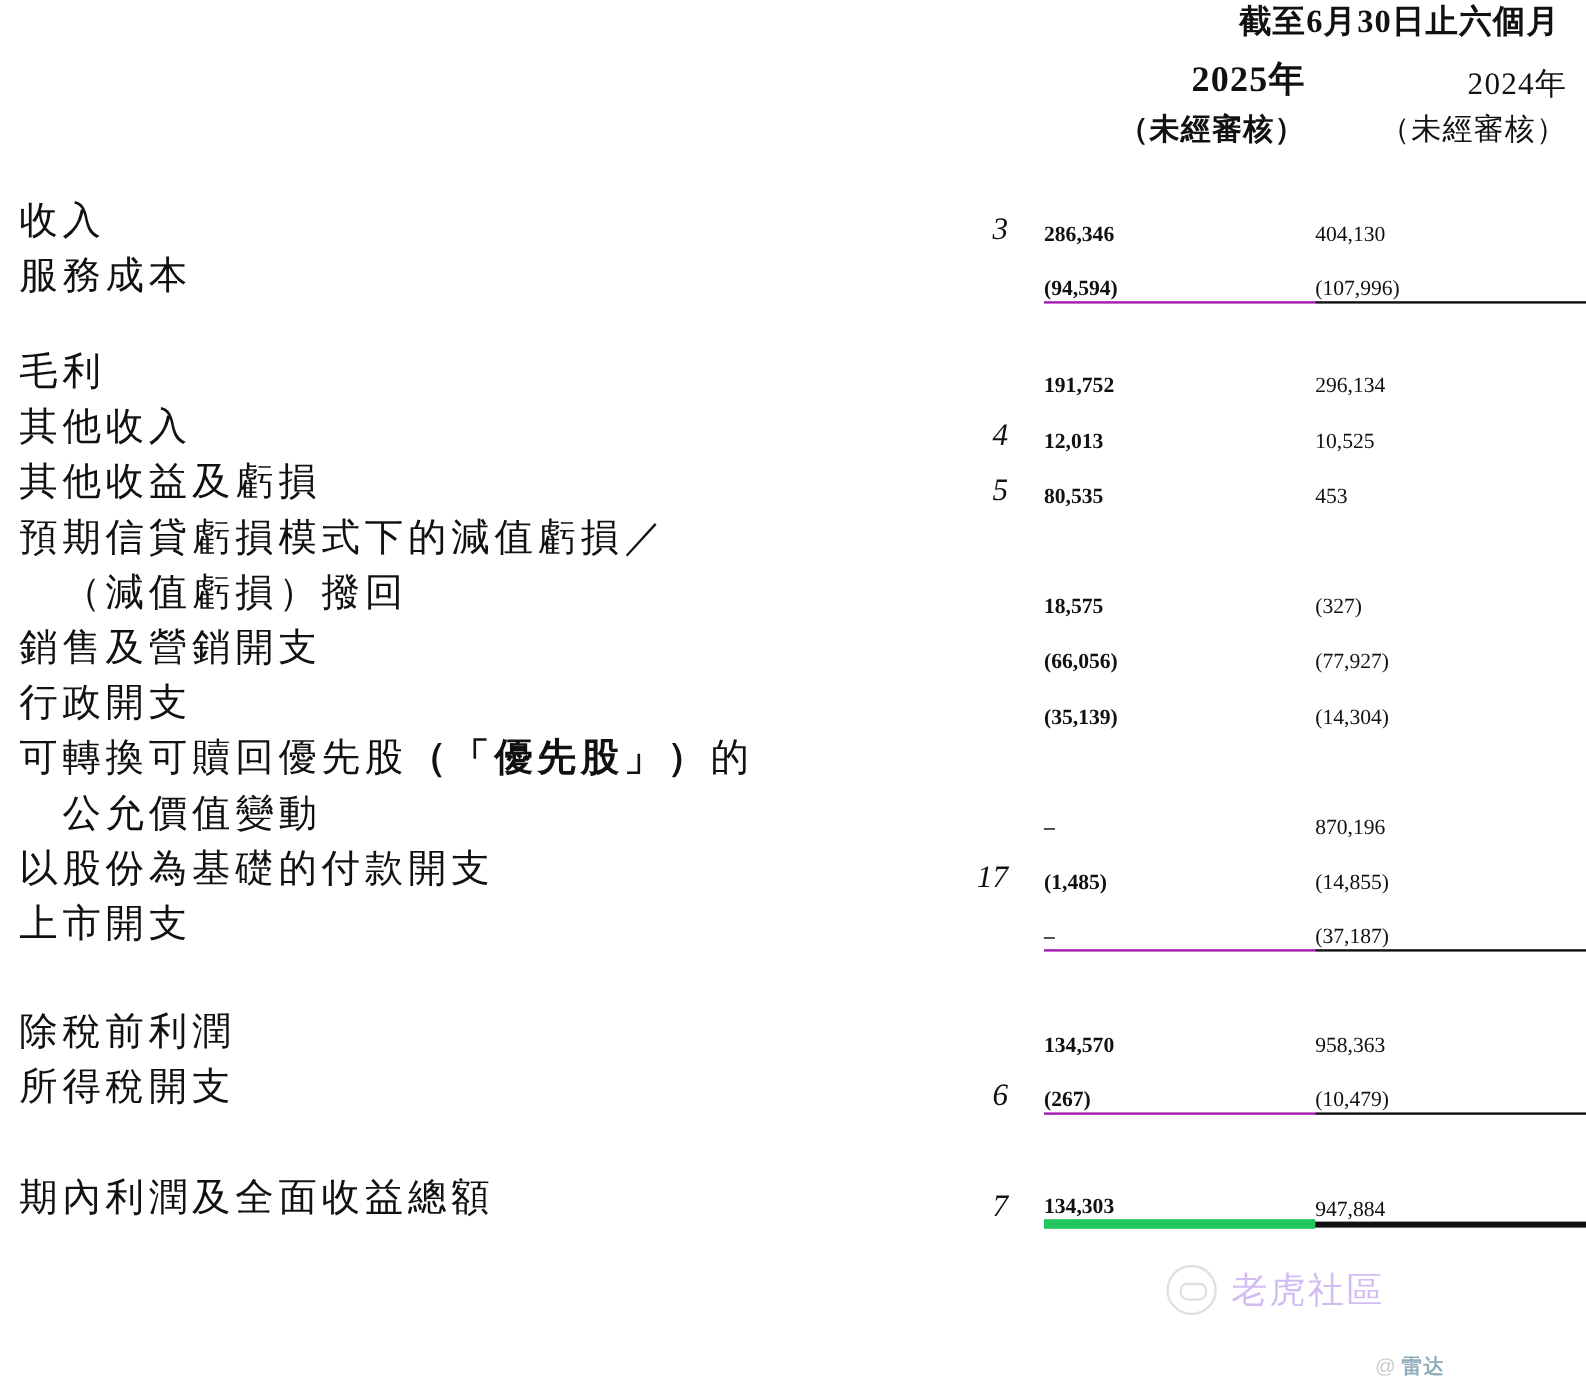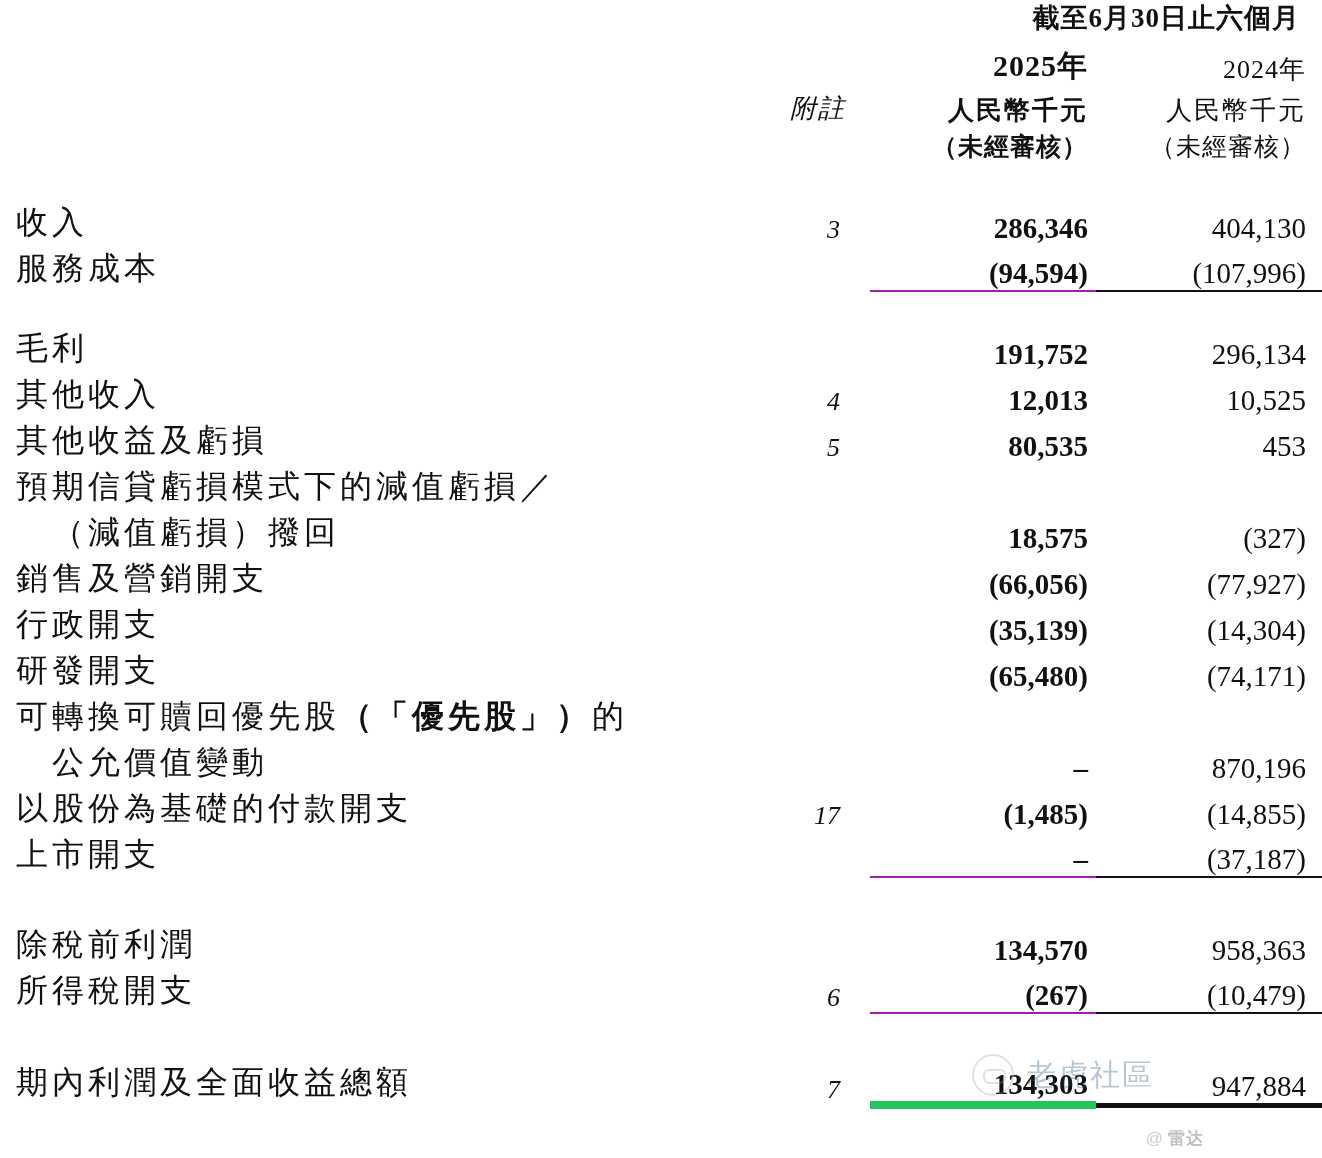--- a/index.html
+++ b/index.html
@@ -117,22 +117,22 @@
   td.label.indent { padding-left: 52px; }
 
   td.note {
     text-align: right;
     font-size: 26px;
     font-style: italic;
     padding-right: 30px;
   }
 
   td.val {
-    text-align: right;
-    font-size: 29px;
+    text-align: left;
+    font-size: 18px;
     font-variant-numeric: lining-nums;
   }
   td.val.cur {
     font-weight: bold;
     padding-right: 8px;
   }
   td.val.prev {
     padding-right: 16px;
   }
 
@@ -168,42 +168,42 @@
     content: "";
     position: absolute;
     left: 9px; top: 13px;
     width: 19px; height: 11px;
     border: 2px solid #9b9b9b;
     border-radius: 6px 6px 7px 7px;
   }
   .wm-main .wm-text {
     font-size: 30px;
     letter-spacing: 2px;
-    color: #0c4a6e;
+    color: #6d28d9;
     font-family: "Liberation Sans", sans-serif;
   }
   .wm-small {
     position: absolute;
     right: 12px;
     bottom: 8px;
     display: flex;
     align-items: center;
     gap: 5px;
     opacity: 0.45;
     pointer-events: none;
   }
   .wm-small .at {
     font-size: 17px;
     color: #8d8d8d;
     font-family: "Liberation Sans", sans-serif;
   }
   .wm-small .wm-text2 {
     font-size: 17px;
     letter-spacing: 1px;
-    color: #737373;
+    color: #0c4a6e;
     font-family: "Liberation Sans", sans-serif;
     font-weight: bold;
   }
 </style>
 </head>
 <body>
 
 <div class="sheet">
   <table class="fin">
     <colgroup>
@@ -220,26 +220,20 @@
         <td class="hdr-span" colspan="2">截至6月30日止六個月</td>
       </tr>
       <tr>
         <td></td>
         <td></td>
         <td class="hdr-year-cur">2025年</td>
         <td class="hdr-year-prev">2024年</td>
       </tr>
       <tr>
         <td></td>
-        <td class="hdr-note">附註</td>
-        <td class="hdr-unit-cur">人民幣千元</td>
-        <td class="hdr-unit-prev">人民幣千元</td>
-      </tr>
-      <tr>
-        <td></td>
         <td></td>
         <td class="hdr-aud-cur">（未經審核）</td>
         <td class="hdr-aud-prev">（未經審核）</td>
       </tr>
 
       <tr class="spacer-md">
           <td colspan="4"></td>
         </tr>
 
       <tr class="row">
@@ -302,26 +296,20 @@
         <td class="val prev">(77,927)</td>
       </tr>
 
       <tr class="row">
         <td class="label">行政開支</td>
         <td class="note"></td>
         <td class="val cur">(35,139)</td>
         <td class="val prev">(14,304)</td>
       </tr>
 
-      <tr class="row">
-        <td class="label">研發開支</td>
-        <td class="note"></td>
-        <td class="val cur">(65,480)</td>
-        <td class="val prev">(74,171)</td>
-      </tr>
 
       <tr class="row">
         <td class="label"><span>可轉換可贖回優先股</span><span class="label-bold-inline">（「優先股」）</span><span>的</span></td>
         <td class="note"></td>
         <td class="val cur"></td>
         <td class="val prev"></td>
       </tr>
 
       <tr class="row">
         <td class="label indent">公允價值變動</td>

